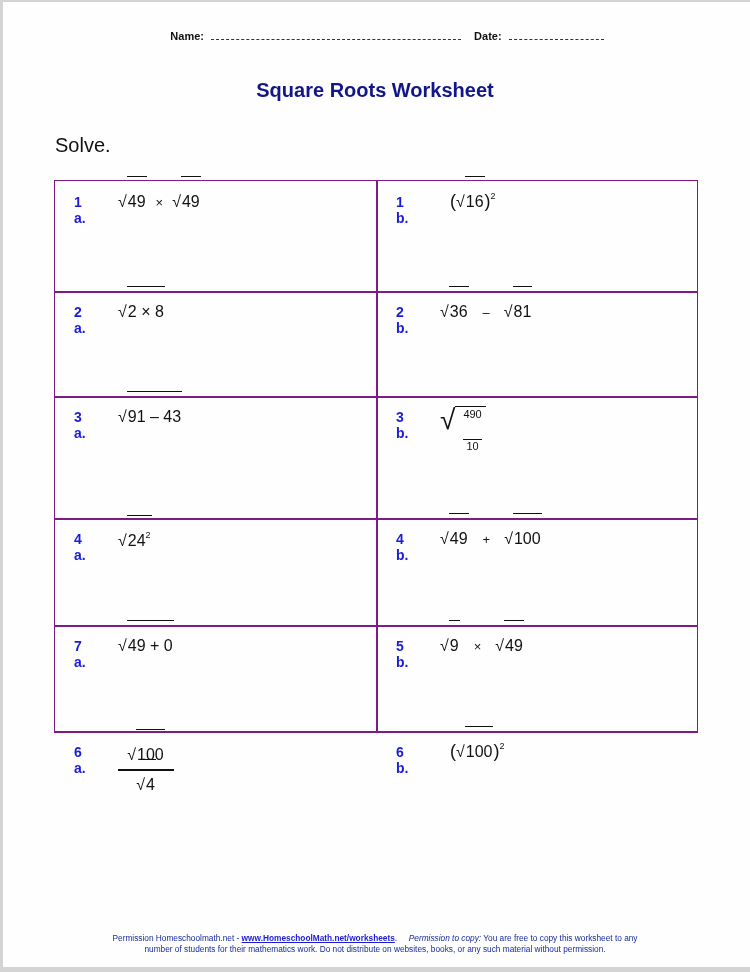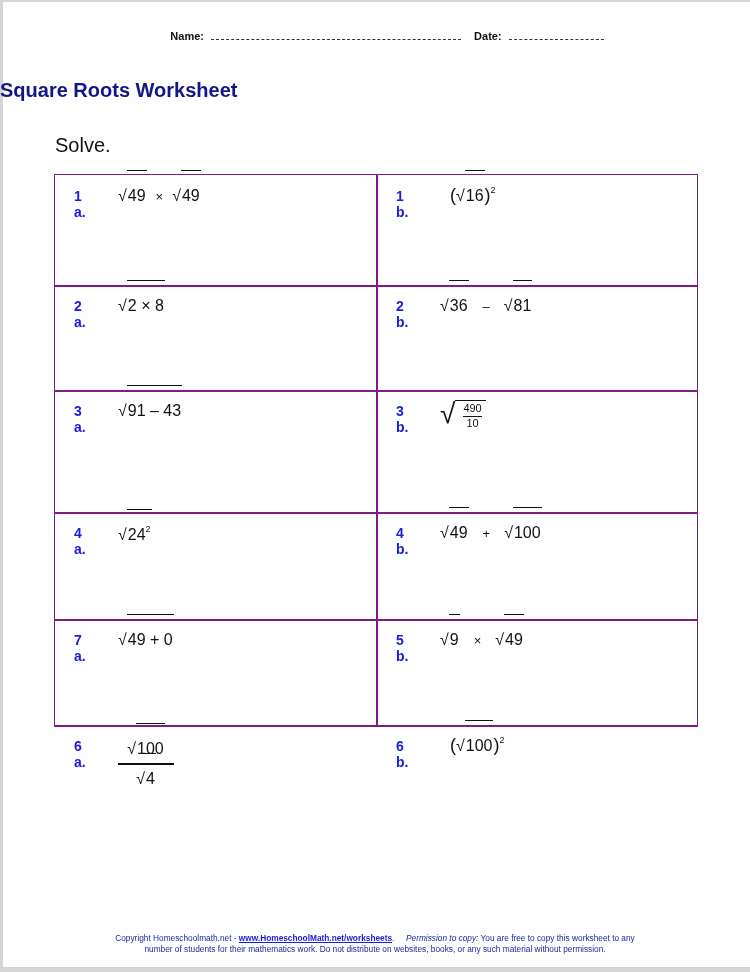--- a/index.html
+++ b/index.html
@@ -12,28 +12,28 @@
     background: #fdfefd;
   }
   .header-line {
     position: absolute; top: 29px; left: 0; width: 750px; text-align: center;
     font-size: 11px; font-weight: bold; color: #111; padding-left: 12px;
   }
   .header-line .blank {
     display: inline-block; border-bottom: 1px dashed #333; height: 10px; vertical-align: baseline;
   }
   .title {
-    position: absolute; top: 79px; left: 0; width: 750px; 
+    position: absolute; top: 79px; left: 0; width: 750px; text-align: center;
     font-size: 20px; font-weight: bold; color: #121787;
   }
   .instructions {
     position: absolute; top: 134px; left: 55px; font-size: 20px; color: #111;
   }
   .grid {
-    position: absolute; left: 54px; top: 174px; width: 644px; height: 553px;
+    position: absolute; left: 54px; top: 180px; width: 644px; height: 553px;
     border: 1.5px solid #7f1b87; box-sizing: border-box;
   }
   .vline { position: absolute; left: 321px; top: 0; bottom: 0; width: 1.5px; background: #7f1b87; }
   .hline { position: absolute; left: 0; right: 0; height: 1.5px; background: #7f1b87; }
   .problem { position: absolute; height: 40px; }
   .plabel {
     position: absolute; left: 0; top: 0; font-size: 14px; font-weight: bold; color: #1b1bd9;
   }
   .expr {
     position: absolute; left: 44px; top: -1px; font-size: 16px; color: #111; white-space: nowrap;
@@ -44,21 +44,21 @@
   .op { margin: 0 9px; font-size: 13px; }
   .op.wide { margin: 0 14px; }
   sup { font-size: 9px; vertical-align: 8px; }
   .paren { font-size: 18px; }
   .frac-rad { position: relative; display: inline-block; }
   .frac-rad .bigsym { font-size: 28px; display: inline-block; vertical-align: top; line-height: 30px; }
   .frac-rad .fr {
     display: inline-block; vertical-align: top; border-top: 1px solid #111; padding: 1px 4px 0 8px;
     text-align: center; font-size: 11px; line-height: 13px; margin-top: 1px;
   }
-  .frac-rad .fr .num { border-bottom: 1px solid #111; display: block; padding-bottom: 1px; }
+  .frac-rad .fr .num { border-bottom: 1px solid #111; display: block; padding-bottom: 18px; }
   .stacked-frac { display: inline-block; text-align: center; }
   .stacked-frac .top { display: block; padding: 0 6px 5px; }
   .stacked-frac .bar { display: block; border-top: 2px solid #111; width: 56px; }
   .stacked-frac .bot { display: block; padding-top: 5px; }
   .footer {
     position: absolute; top: 933px; left: 0; width: 750px; text-align: center;
     font-size: 8.3px; line-height: 11px; color: #1a2a9a;
   }
   .footer a { color: #1b1bd9; font-weight: bold; text-decoration: underline; }
   .footer i { font-style: italic; margin-left: 7px; }
@@ -169,15 +169,15 @@
 
   <div class="problem" style="left:341px;top:563px">
     <span class="plabel">6 b.</span>
     <span class="expr" style="left:54px;top:-3px">
       <span class="paren">(</span><span class="rad"><span class="sym">√</span><span class="under">100</span></span><span class="paren">)</span><sup>2</sup>
     </span>
   </div>
 </div>
 
 <div class="footer">
-  <span>Copyright Homeschoolmath.net - </span><a>www.HomeschoolMath.net/worksheets</a>.&nbsp; <i>Permission to copy:</i><span> You are free to copy this worksheet to any</span><br>
+  <span>Permission Homeschoolmath.net - </span><a>www.HomeschoolMath.net/worksheets</a>.&nbsp; <i>Permission to copy:</i><span> You are free to copy this worksheet to any</span><br>
   <span>number of students for their mathematics work. Do not distribute on websites, books, or any such material without permission.</span>
 </div>
 
 </body></html>

